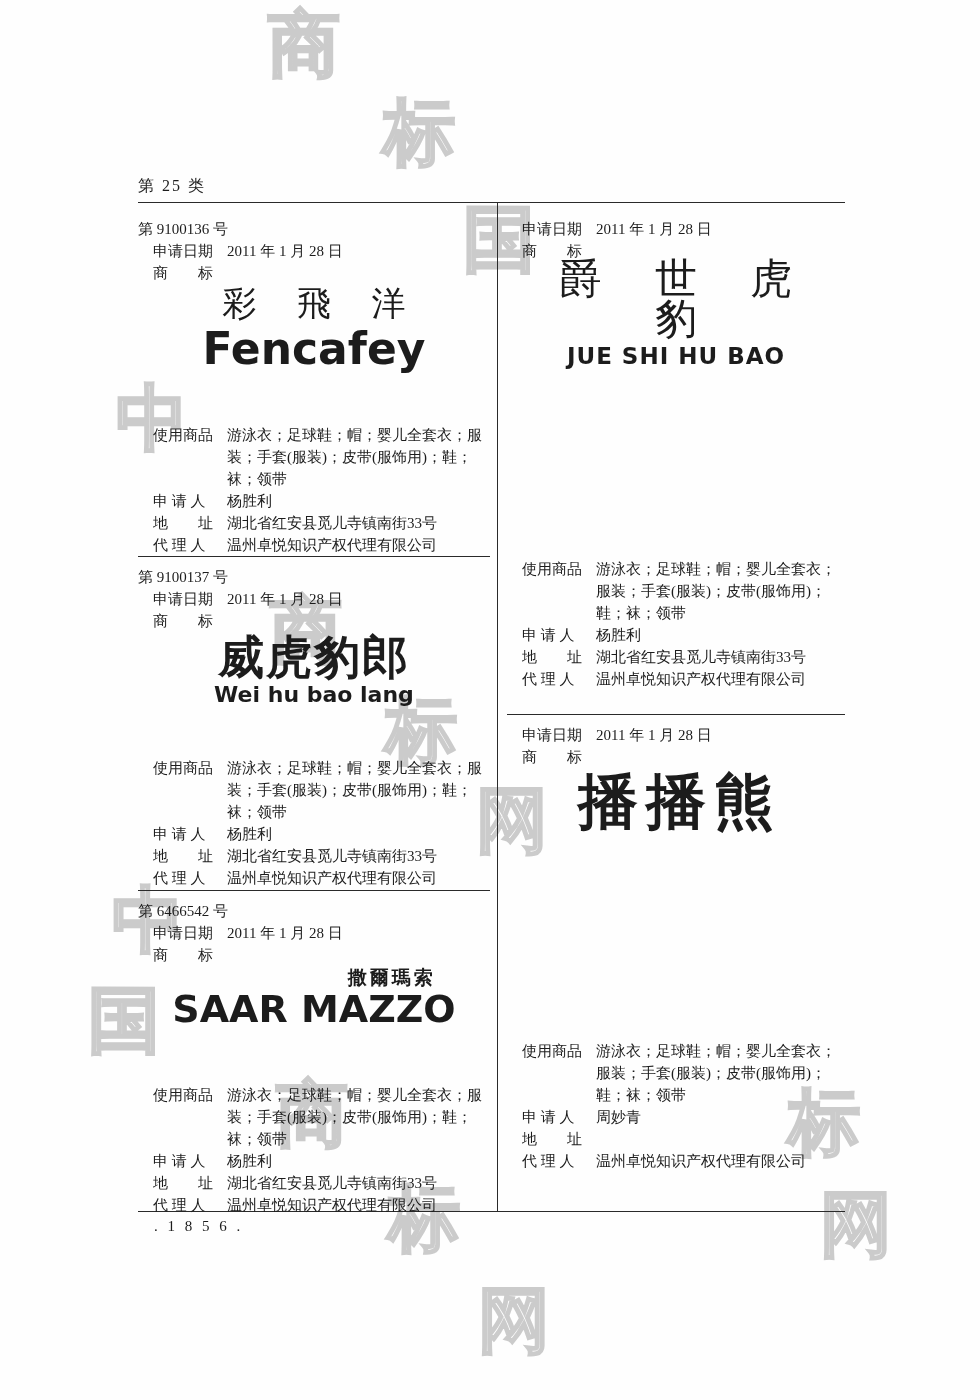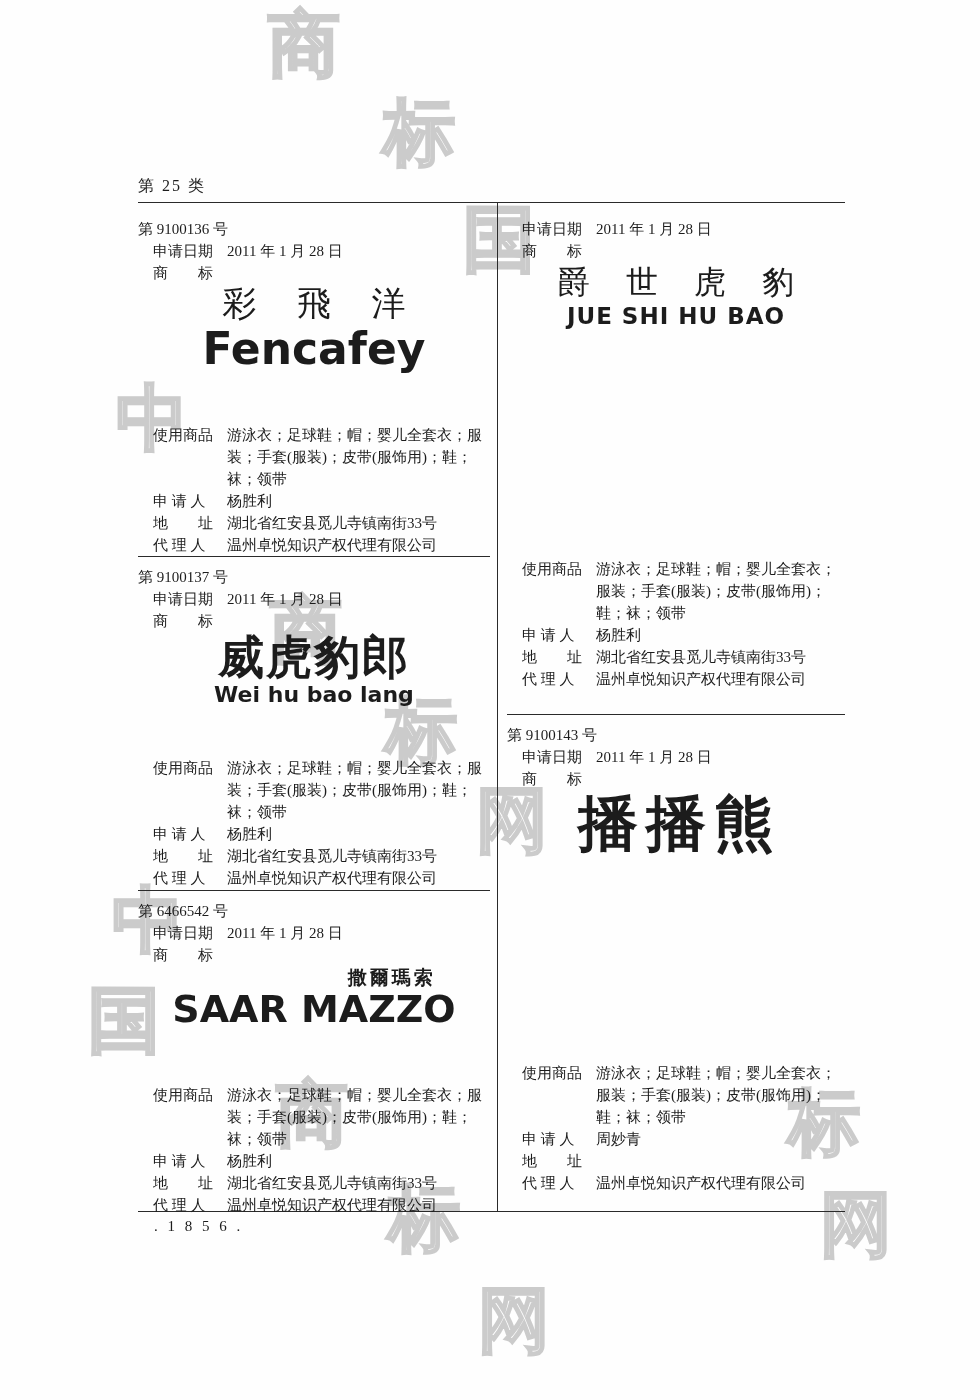--- a/index.html
+++ b/index.html
@@ -54,21 +54,21 @@
   }
   
   .m-cn-kai{font-family:"Liberation Serif","DejaVu Serif",serif;}
   .m1-cn{font-size:34px;line-height:40px;letter-spacing:16px;padding-left:16px;}
   .m1-en{font-size:44px;line-height:50px;font-weight:600;font-family:"DejaVu Sans","Liberation Sans",sans-serif;}
   .m2-cn{font-size:46px;line-height:50px;font-weight:700;letter-spacing:2px;font-family:"DejaVu Sans","Liberation Sans",sans-serif;}
   .m2-en{font-size:22px;line-height:26px;font-weight:700;font-family:"DejaVu Sans","Liberation Sans",sans-serif;}
   .m3-wrap{display:inline-block;}
   .m3-cn{font-size:19px;line-height:22px;font-weight:700;letter-spacing:3px;text-align:right;padding-right:20px;font-family:"DejaVu Sans","Liberation Sans",sans-serif;}
   .m3-en{font-size:38px;line-height:42px;font-weight:900;letter-spacing:0;font-family:"DejaVu Sans","Liberation Sans",sans-serif;}
-  .m4-cn{font-size:32px;line-height:40px;letter-spacing:14px;padding-left:14px;}
+  .m4-cn{font-size:42px;line-height:40px;letter-spacing:14px;padding-left:14px;font-family:Liberation Mono, monospace;}
   .m4-en{font-size:23px;line-height:28px;letter-spacing:1px;font-family:"DejaVu Sans","Liberation Sans",sans-serif;font-weight:bold;}
   .m5-cn{font-size:60px;line-height:66px;font-weight:900;letter-spacing:8px;padding-left:8px;font-family:"DejaVu Sans","Liberation Sans",sans-serif;}
 </style>
 </head>
 <body>
 
 <div class="page">
 
   <div class="wm-layer" id="watermark-layer">
       <div class="wm" style="left: 268px; top: 8px;">商</div>
@@ -217,21 +217,20 @@
         <span class="lbl">地　　址</span>
         <span class="val">湖北省红安县觅儿寺镇南街33号</span>
       </div>
       <div class="row">
         <span class="lbl">代 理 人</span>
         <span class="val">温州卓悦知识产权代理有限公司</span>
       </div>
     </section>
 
     <section class="entry col-r" style="top:716px;">
-      <div class="row">第 9100143 号</div>
       <div class="row">
         <span class="lbl">申请日期</span>
         <span class="val">2011 年 1 月 28 日</span>
       </div>
       <div class="row">
         <span class="lbl">商　　标</span>
       </div>
       <div class="markbox" style="height:272px;">
         <div class="m5-cn">播播熊</div>
       </div>

